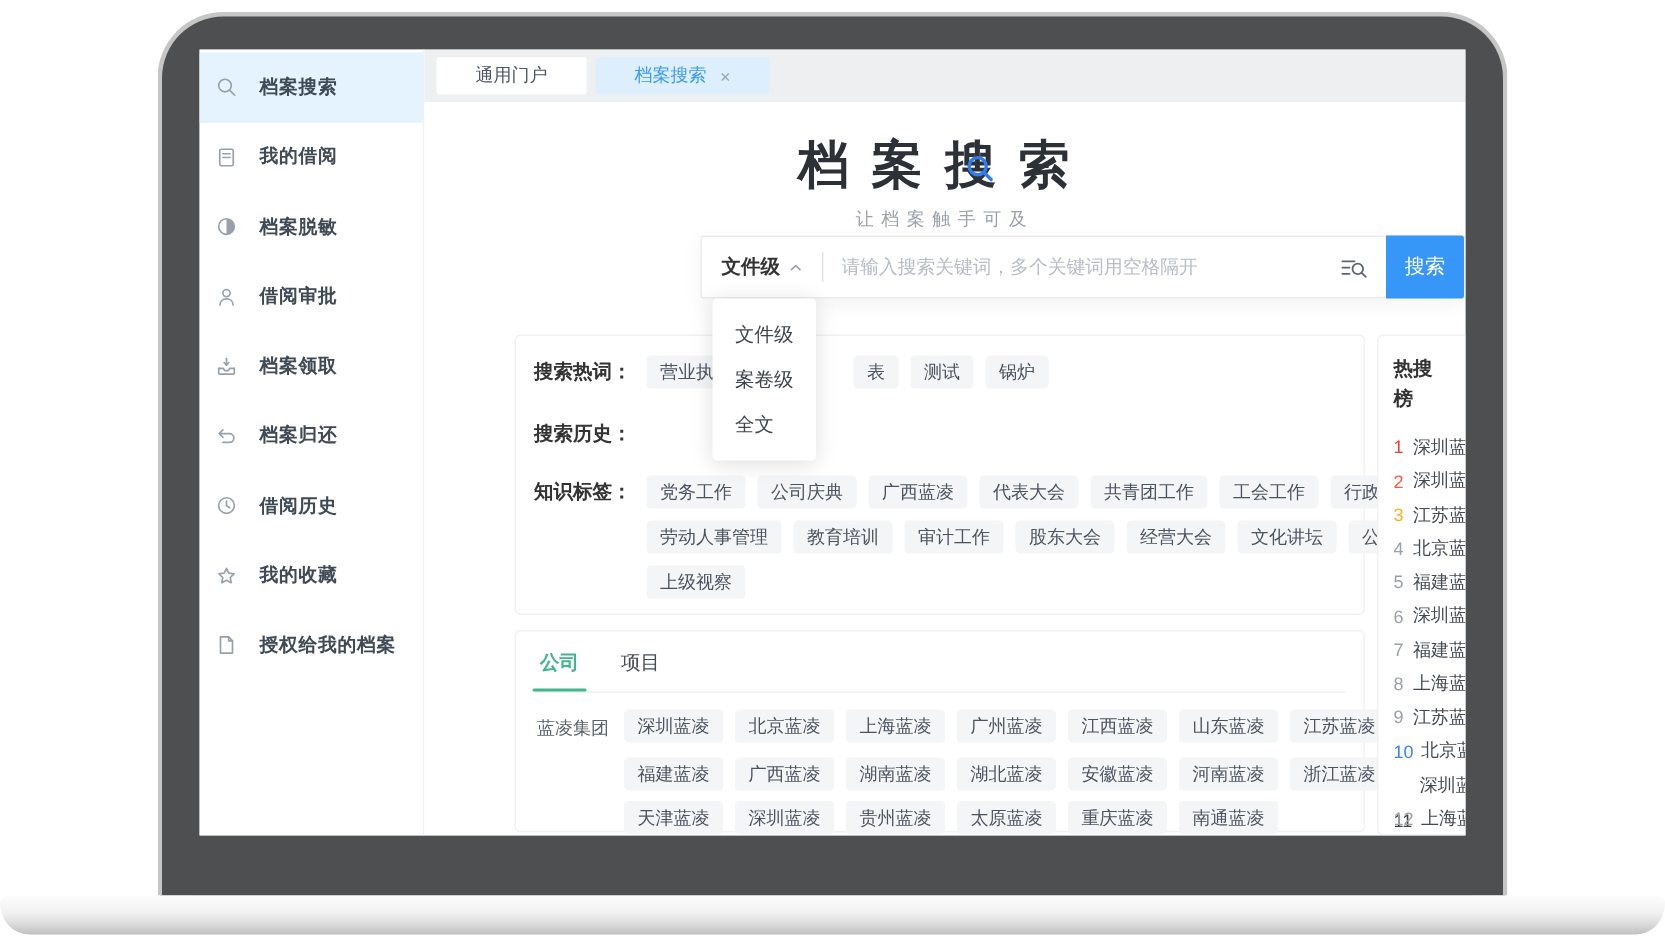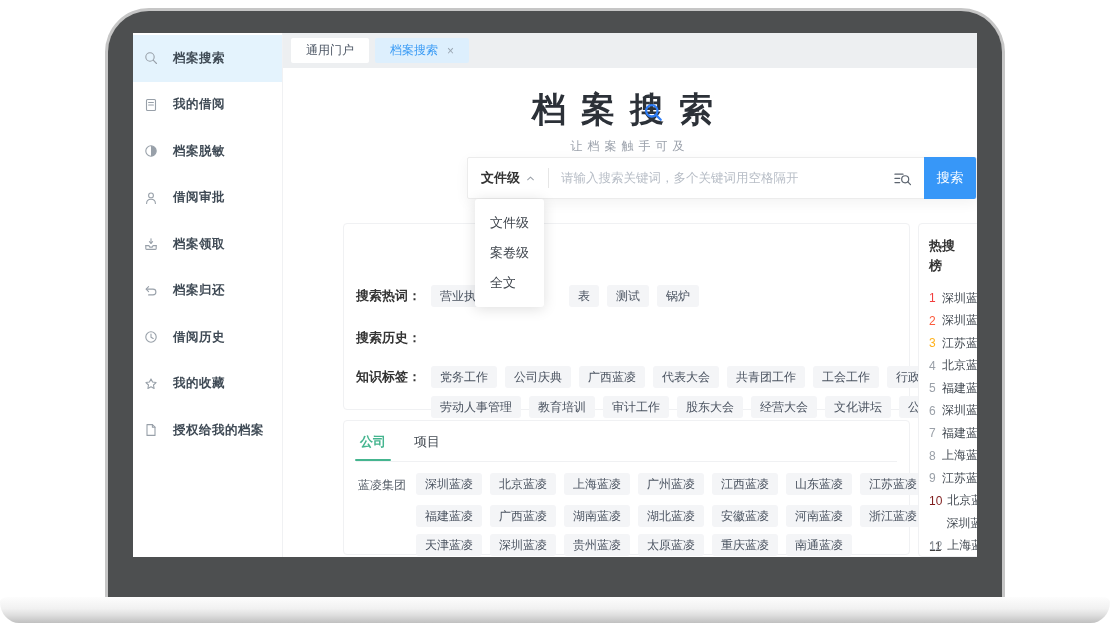--- a/index.html
+++ b/index.html
@@ -20,21 +20,21 @@
   .sidebar{width:150px;flex:0 0 150px;background:#fff;border-right:1px solid #f0f1f3;box-sizing:border-box;padding-top:2px;}
   .sitem{height:46.5px;display:flex;align-items:center;padding-left:10px;gap:15px;cursor:pointer;}
   .sitem.active{background:#e4f3fd;}
   .sicon{width:15px;height:15px;display:flex;align-items:center;justify-content:center;color:#98a0a9;}
   .sicon svg{width:14px;height:14px;fill:none;stroke:#98a0a9;stroke-width:1.1;stroke-linecap:round;stroke-linejoin:round;}
   .slabel{font-size:12.5px;font-weight:700;color:#3f4a55;letter-spacing:.5px;white-space:nowrap;}
 
   
   .main{flex:1;display:flex;flex-direction:column;min-width:0;}
   .tabbar{height:35px;background:#edeff1;display:flex;align-items:center;padding-left:8px;flex:0 0 35px;}
-  .tab{height:25px;padding:0 15px;display:flex;align-items:center;background:#fff;border-radius:2px;
+  .tab{height:25px;padding:0 26px;display:flex;align-items:center;background:#fff;border-radius:2px;
        font-size:12px;color:#4b5563;margin-right:6px;cursor:pointer;white-space:nowrap;}
   .tab.active{background:#ddeffd;color:#3a9bf5;}
   .tab .close{margin-left:9px;color:#9aa6b2;font-size:12px;line-height:1;}
 
   .content{position:relative;flex:1;background:#fff;overflow:hidden;}
 
   
   .hero{padding-top:19px;text-align:center;}
   .title-wrap{position:relative;display:inline-block;}
   .title-text{font-size:34px;font-weight:600;color:#2c3138;letter-spacing:15px;}
@@ -56,21 +56,21 @@
   .go-btn{height:42px;width:52px;border:none;background:#3797f8;color:#fff;font-size:13.5px;cursor:pointer;border-radius:0 2px 2px 0;flex:0 0 52px;font-family:Liberation Sans, sans-serif;}
 
   
   .dropdown{position:absolute;left:192px;top:131px;background:#fff;border-radius:3px;
             box-shadow:0 2px 14px rgba(0,0,0,.13);padding:9px 0;z-index:6;}
   .dd-item{padding:6px 15px;font-size:13px;color:#3f454d;white-space:nowrap;cursor:pointer;}
 
   
   .card{position:absolute;background:#fff;border:1px solid #f0f1f3;border-radius:4px;box-sizing:border-box;}
   .card-hot{left:60px;top:155px;width:567px;height:187px;padding:13px 12px 12px;}
-  .hwrow{display:flex;align-items:center;margin-bottom:21px;margin-top:48px;}
+  .hwrow{display:flex;align-items:center;margin-bottom:21px;}
   .rowlabel{font-size:13px;font-weight:700;color:#333;flex:0 0 auto;margin-right:10px;white-space:nowrap;}
   .tags{display:flex;align-items:center;gap:8px;flex-wrap:nowrap;}
   .tag{background:#f4f5f7;color:#4a5360;font-size:12px;line-height:14px;padding:4px 9px;border-radius:3px;white-space:nowrap;cursor:pointer;}
   .tag-offset{margin-left:64px;}
   .histrow{margin-bottom:19px;}
   .knrow{display:flex;align-items:flex-start;}
   .knrow .rowlabel{line-height:22px;}
   .tagcol{display:flex;flex-direction:column;gap:8px;}
   .tagrow{display:flex;gap:8px;}
 
@@ -349,21 +349,21 @@
                 </li>
                 <li class="hp-item">
                   <span class="rank" style="color: rgb(154, 160, 168);">8</span>
                   <span class="hp-label">上海蓝凌</span>
                 </li>
                 <li class="hp-item">
                   <span class="rank" style="color: rgb(154, 160, 168);">9</span>
                   <span class="hp-label">江苏蓝凌</span>
                 </li>
                 <li class="hp-item">
-                  <span class="rank" style="color: #7f1d1d;">10</span>
+                  <span class="rank" style="color: #3b82f6;">10</span>
                   <span class="hp-label">北京蓝凌</span>
                 </li>
                 <li class="hp-item">
                   <span class="rank" style="color: #404040; margin-top: 47px;">11</span>
                   <span class="hp-label">深圳蓝凌</span>
                 </li>
                 <li class="hp-item">
                   <span class="rank" style="color: rgb(154, 160, 168);">12</span>
                   <span class="hp-label">上海蓝凌</span>
                 </li>

